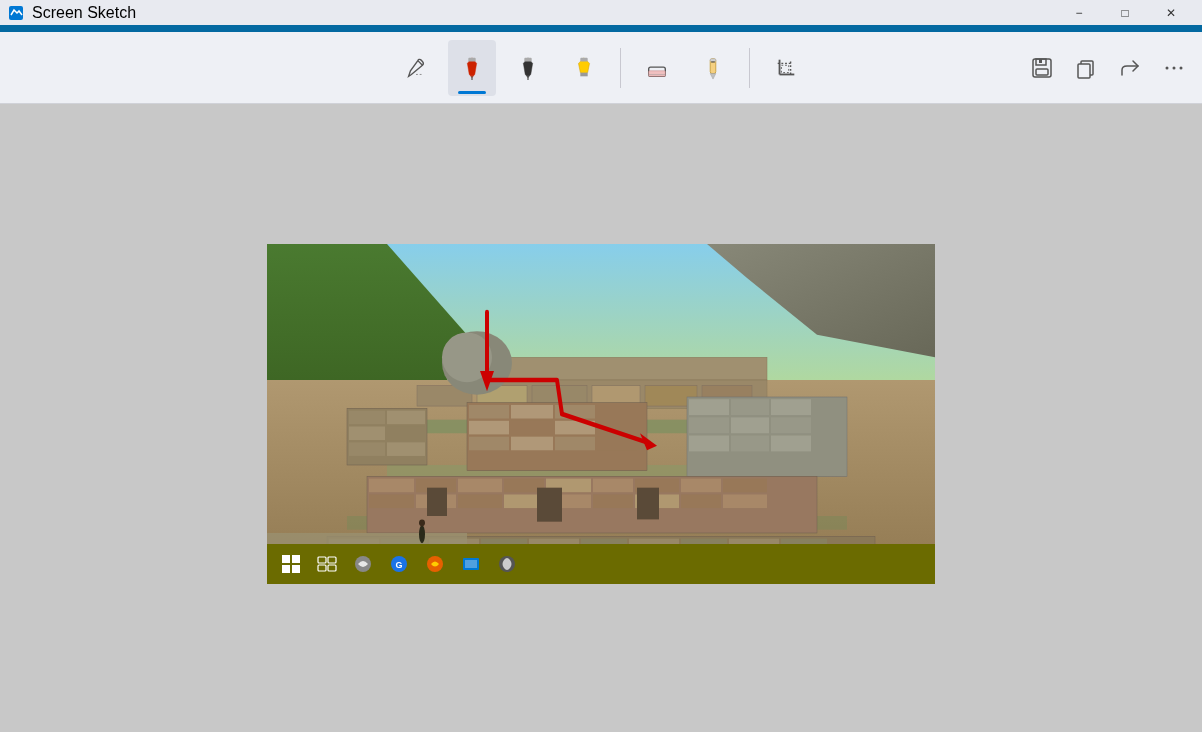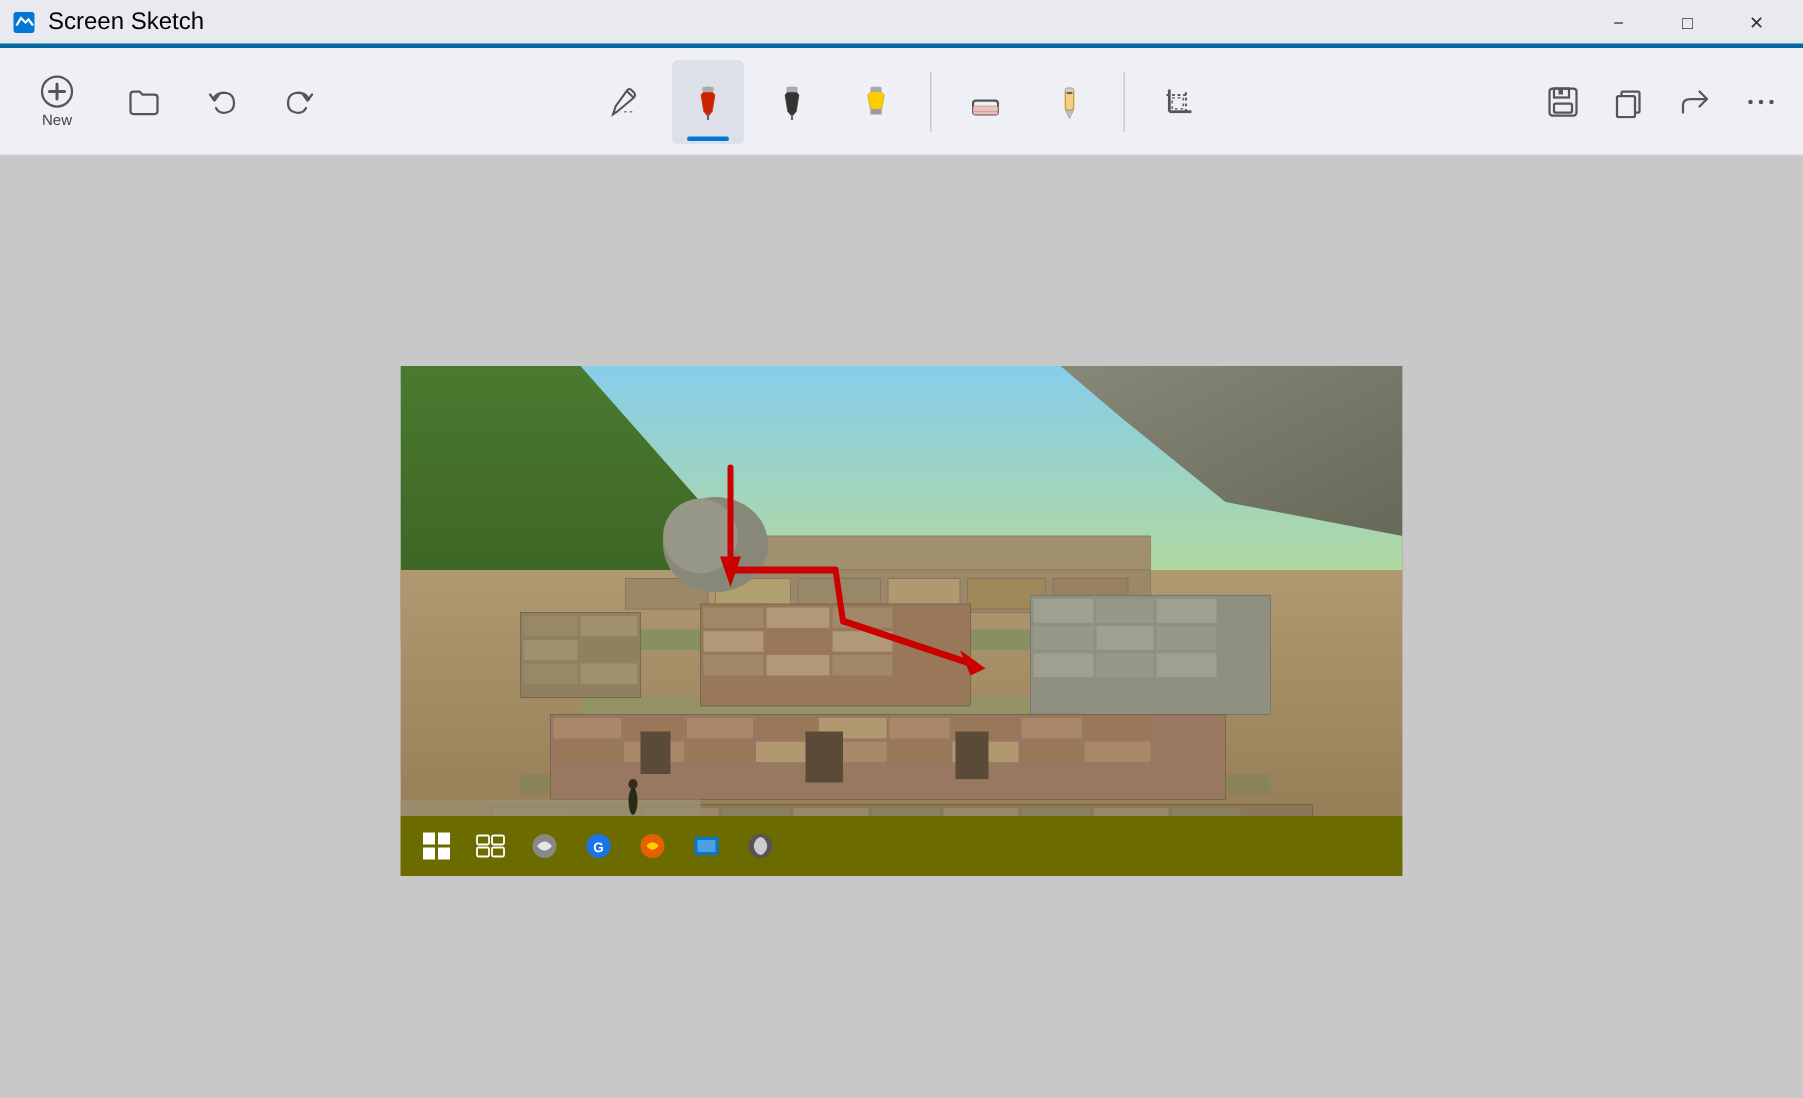--- a/index.html
+++ b/index.html
@@ -13,21 +13,21 @@
     }
 
     
     #titlebar {
       height: 32px;
       background: #e8eaf0;
       display: flex;
       align-items: center;
       justify-content: space-between;
       padding: 0 8px;
-      border-bottom: 3px solid #0369a1;
+      border-bottom: 7px solid #0369a1;
     }
     #titlebar-left {
       display: flex;
       align-items: center;
       gap: 8px;
     }
     #titlebar-controls {
       display: flex;
       align-items: center;
     }
@@ -255,50 +255,20 @@
   </div>
   <div id="titlebar-controls">
     <button class="title-btn">−</button>
     <button class="title-btn">□</button>
     <button class="title-btn close">✕</button>
   </div>
 </div>
 
 <div id="toolbar">
 
-  <div id="toolbar-left">
-
-    <button class="new-btn">
-      <svg width="24" height="24" viewBox="0 0 24 24">
-        <circle cx="12" cy="12" r="10" fill="none" stroke="#555" stroke-width="1.5"></circle>
-        <path d="M12 7 L12 17 M7 12 L17 12" stroke="#555" stroke-width="2" stroke-linecap="round"></path>
-      </svg>
-      <span class="tool-btn-label">New</span>
-    </button>
-
-    <button class="tool-btn">
-      <svg width="24" height="24" viewBox="0 0 24 24">
-        <path d="M3 7 Q3 5 5 5 L9 5 L11 7 L19 7 Q21 7 21 9 L21 18 Q21 20 19 20 L5 20 Q3 20 3 18 Z" fill="none" stroke="#555" stroke-width="1.5"></path>
-      </svg>
-    </button>
-
-    <button class="tool-btn">
-      <svg width="24" height="24" viewBox="0 0 24 24">
-        <path d="M6 10 Q9 5 15 6 Q20 7 20 13 Q20 18 15 19 Q10 20 8 16" fill="none" stroke="#555" stroke-width="1.5" stroke-linecap="round"></path>
-        <path d="M4 7 L7 11 L10 7" fill="none" stroke="#555" stroke-width="1.5" stroke-linecap="round" stroke-linejoin="round"></path>
-      </svg>
-    </button>
-
-    <button class="tool-btn">
-      <svg width="24" height="24" viewBox="0 0 24 24">
-        <path d="M18 10 Q15 5 9 6 Q4 7 4 13 Q4 18 9 19 Q14 20 16 16" fill="none" stroke="#555" stroke-width="1.5" stroke-linecap="round"></path>
-        <path d="M20 7 L17 11 L14 7" fill="none" stroke="#555" stroke-width="1.5" stroke-linecap="round" stroke-linejoin="round"></path>
-      </svg>
-    </button>
-  </div>
 
   <div id="toolbar-center">
 
     <button class="tool-btn">
       <svg width="26" height="26" viewBox="0 0 26 26">
         <path d="M8 20 L5 22 L7 16 L15 5 Q16 3 18 4 L20 6 Q22 8 20 10 Z" fill="none" stroke="#555" stroke-width="1.5"></path>
         <path d="M15 5 L20 10" stroke="#555" stroke-width="1.5"></path>
         <path d="M13 20 L20 20" stroke="#888" stroke-width="1" stroke-dasharray="2,2"></path>
       </svg>
     </button>

